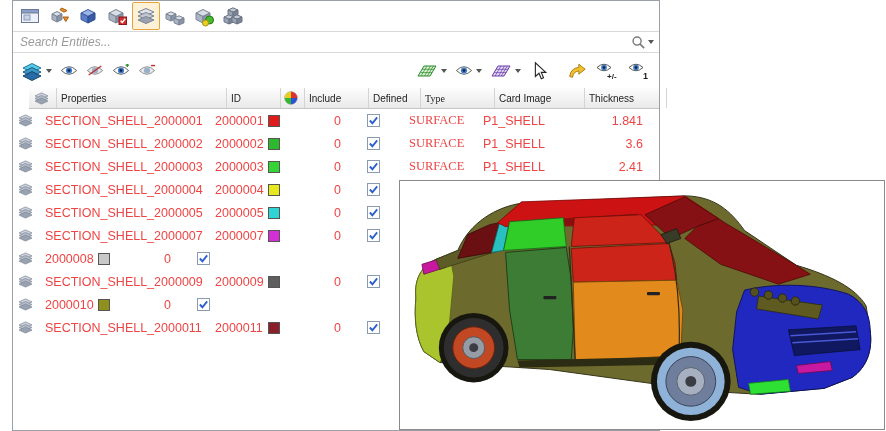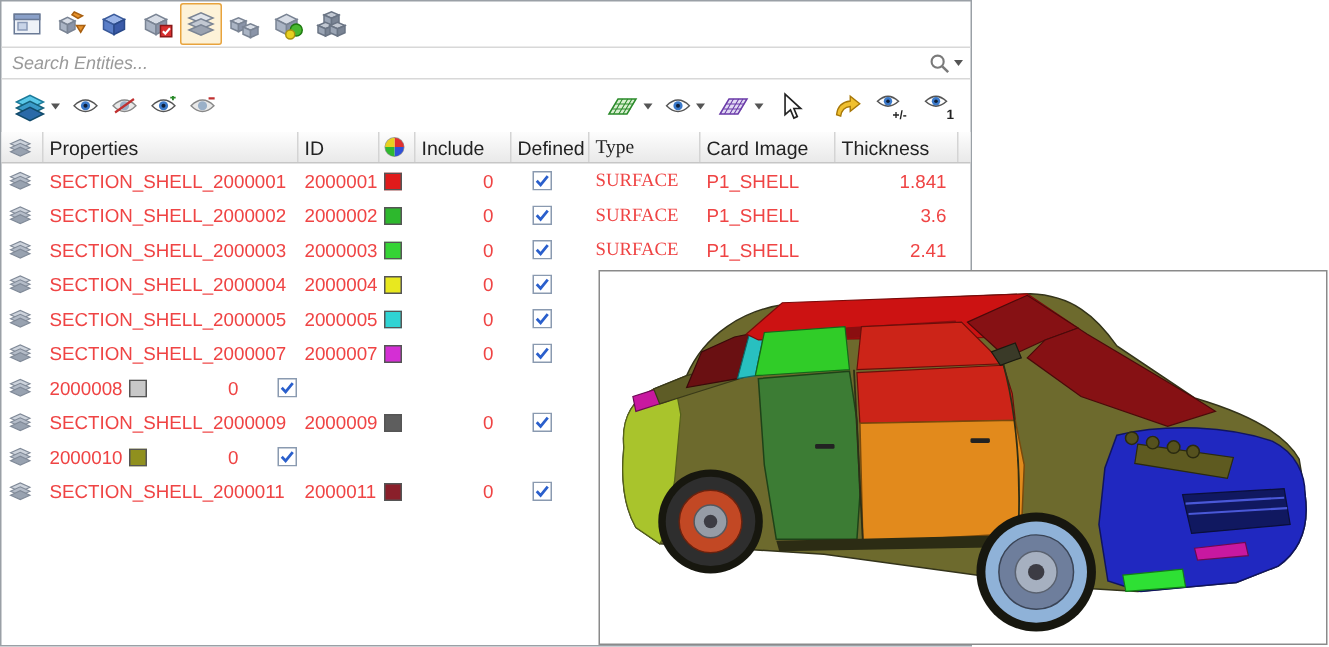--- a/index.html
+++ b/index.html
@@ -1,17 +1,17 @@
 <!DOCTYPE html>
 <html><head>
 <meta charset="utf-8">
 <style>
   html,body{margin:0;padding:0;width:886px;height:431px;overflow:hidden;background:#fff;
     font-family:"Liberation Sans",sans-serif;-webkit-font-smoothing:antialiased;}
-  .browser{position:absolute;left:0;top:0;width:648px;height:431px;background:#fff;
+  .browser{position:absolute;left:12px;top:0;width:648px;height:431px;background:#fff;
     border:1px solid #9aa0a6;box-sizing:border-box;z-index:1;}
   
   .toolbar1{display:flex;align-items:center;gap:1px;height:30px;padding:2px 3px;box-sizing:border-box;}
   .tbtn{width:26px;height:26px;display:flex;align-items:center;justify-content:center;
     border:1px solid transparent;border-radius:2px;background:transparent;cursor:pointer;}
   .tbtn svg{width:22px;height:22px;display:block;}
   .tbtn.selected{border:1px solid #e8a33d;background:#fdf2d8;}
   
   .searchbar{height:22px;border-top:1px solid #d8d8d8;border-bottom:1px solid #d8d8d8;
     display:flex;align-items:center;padding:0 5px;box-sizing:border-box;}
@@ -24,21 +24,21 @@
   
   .toolbar2{height:35px;display:flex;align-items:center;justify-content:space-between;
     padding:2px 5px;box-sizing:border-box;}
   .tgroup{display:flex;align-items:center;gap:2px;}
   .tbtn2{height:28px;display:flex;align-items:center;justify-content:center;padding:0 2px;
     border:1px solid transparent;border-radius:2px;cursor:pointer;gap:1px;}
   .tbtn2 svg{display:block;}
   .gap8{width:8px;}
   
   .grid-header{display:flex;height:21px;background:linear-gradient(#fdfdfd,#e9e9e9);
-    border-bottom:1px solid #c6c6c6;font-size:13px;color:#222;box-sizing:border-box;}
+    border-bottom:1px solid #c6c6c6;font-size:10px;color:#222;box-sizing:border-box;margin-left:16px;}
   .grid-header .c{border-right:1px solid #d4d4d4;}
   .c{display:flex;align-items:center;padding-left:4px;box-sizing:border-box;overflow:hidden;
     white-space:nowrap;flex:none;}
   .c-icon{width:28px;}
   .c-props{width:170px;}
   .c-id{width:54px;}
   .c-color{width:24px;padding-left:3px;}
   .c-include{width:64px;}
   .c-defined{width:52px;text-align:right;}
   .c-type{width:74px;font-family:Liberation Serif, serif;}

